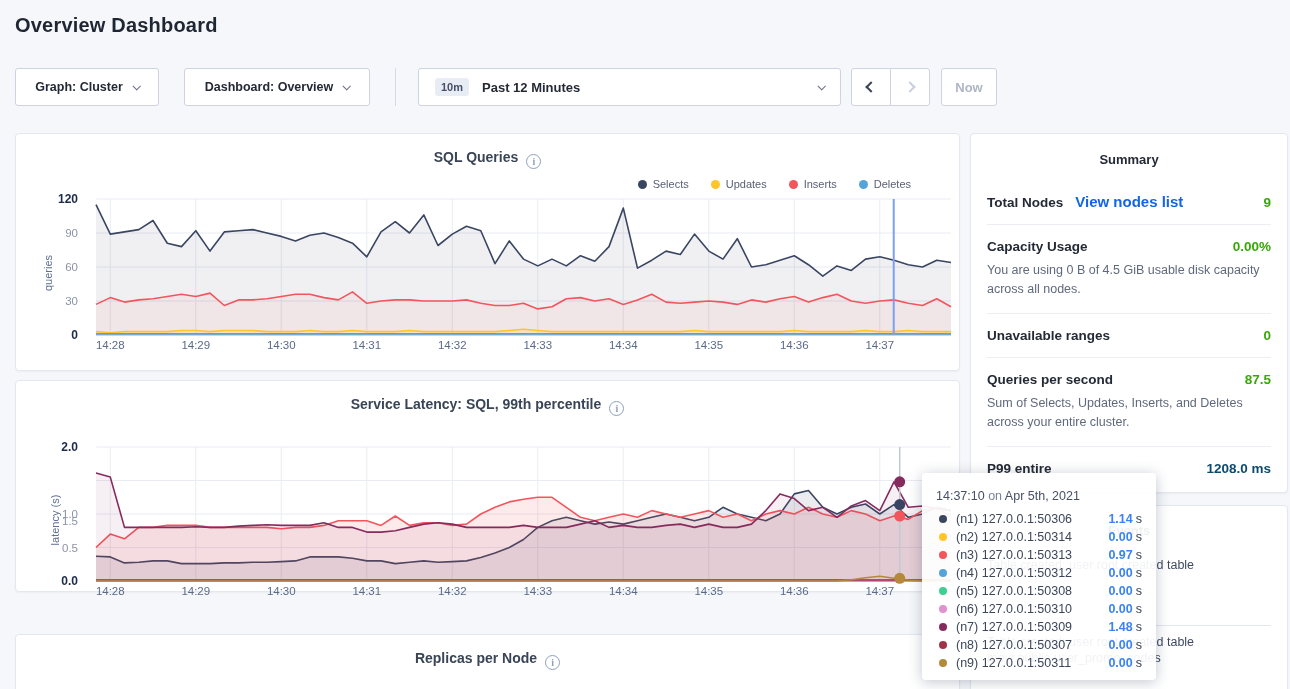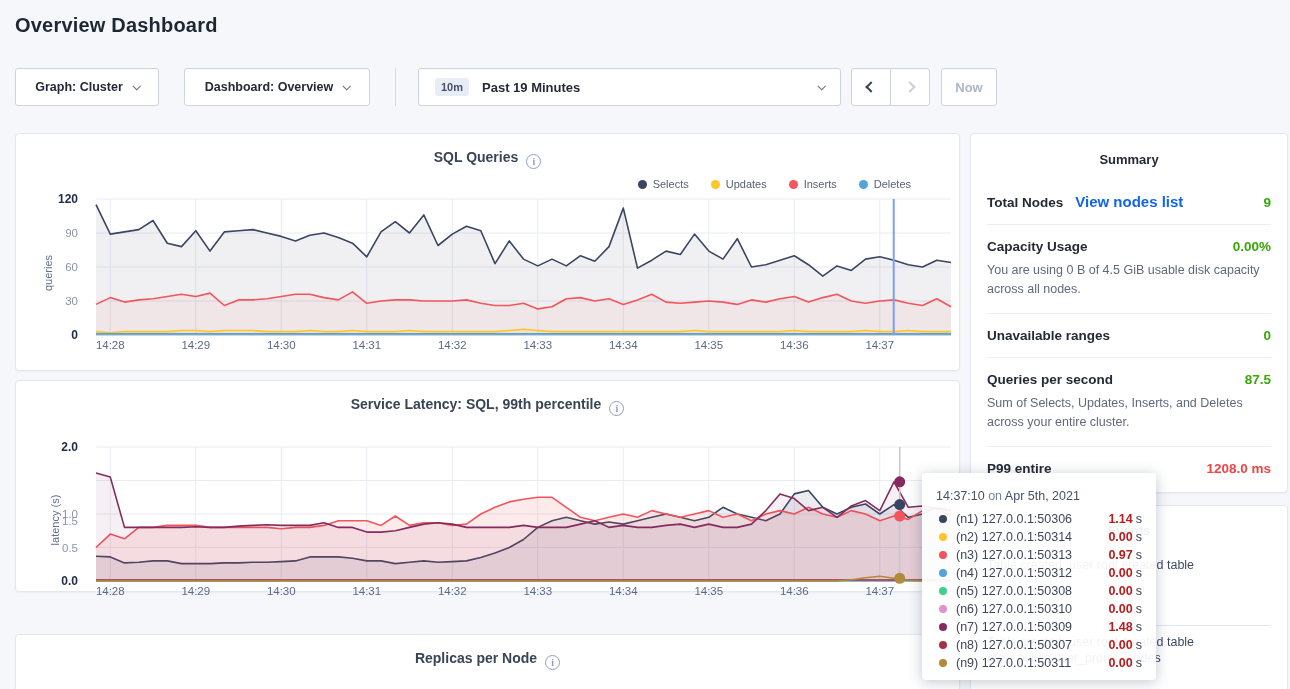--- a/index.html
+++ b/index.html
@@ -80,42 +80,42 @@
   .ev-item2 { margin-top:9px; font-size:12.5px; color:#3e4a61; line-height:15.5px; }
 
   
   #tooltip { position:absolute; left:922px; top:473px; width:234px; height:207px; z-index:50;
              background:rgba(255,255,255,.93); border-radius:4px; box-shadow:0 2px 14px rgba(40,50,80,.28);
              padding:16px 14px 10px; }
   .tt-title { font-size:12.5px; color:#475066; margin-bottom:7px; }
   .tt-title .on { color:#7b849a; }
   .tt-row { display:flex; align-items:center; height:18px; font-size:12.5px; color:#3c4659; }
   .tt-dot { width:8px; height:8px; border-radius:50%; margin:0 9px 0 3px; flex:none; }
-  .tt-val { margin-left:auto; font-weight:700; color:#b91c1c; }
+  .tt-val { margin-left:auto; font-weight:700; color:#3b82f6; }
   .tt-unit { font-weight:400; color:#394455; margin-left:3px; }
 </style>
 </head>
 <body>
 
 <div class="page">
 
   <div class="page-title">Overview Dashboard</div>
 
   <div class="ctl" id="graph-dd">
     <span>Graph: Cluster</span>
     <span class="chev down"></span>
   </div>
   <div class="ctl" id="dash-dd">
     <span>Dashboard: Overview</span>
     <span class="chev down"></span>
   </div>
   <div class="vdiv"></div>
   <div class="ctl" id="time-sel">
     <span class="badge">10m</span>
-    <span>Past 19 Minutes</span>
+    <span>Past 12 Minutes</span>
     <span class="chev down"></span>
   </div>
   <div class="nav-group">
     <div class="nav-btn prev">
         <span class="chev left"></span>
       </div>
     <div class="nav-btn next">
         <span class="chev right"></span>
       </div>
   </div>
@@ -280,21 +280,21 @@
     </div>
     <div class="sum-div"></div>
     <div class="sum-row">
       <span>Queries per second</span>
       <span class="val green" style="color: rgb(55, 168, 6);">87.5</span>
     </div>
     <div class="sum-desc">Sum of Selects, Updates, Inserts, and Deletes across your entire cluster.</div>
     <div class="sum-div"></div>
     <div class="sum-row">
       <span>P99 entire</span>
-      <span class="val green" style="color: #ef4444;">1208.0 ms</span>
+      <span class="val green" style="color: #0c4a6e;">1208.0 ms</span>
     </div>
   </div>
 
   <div class="card" id="card-events">
     <div class="ev-title">Events</div>
     <div class="ev-item">
       <div>Table created: user root created table</div>
       <div></div>
     </div>
     <div class="ev-div"></div>

